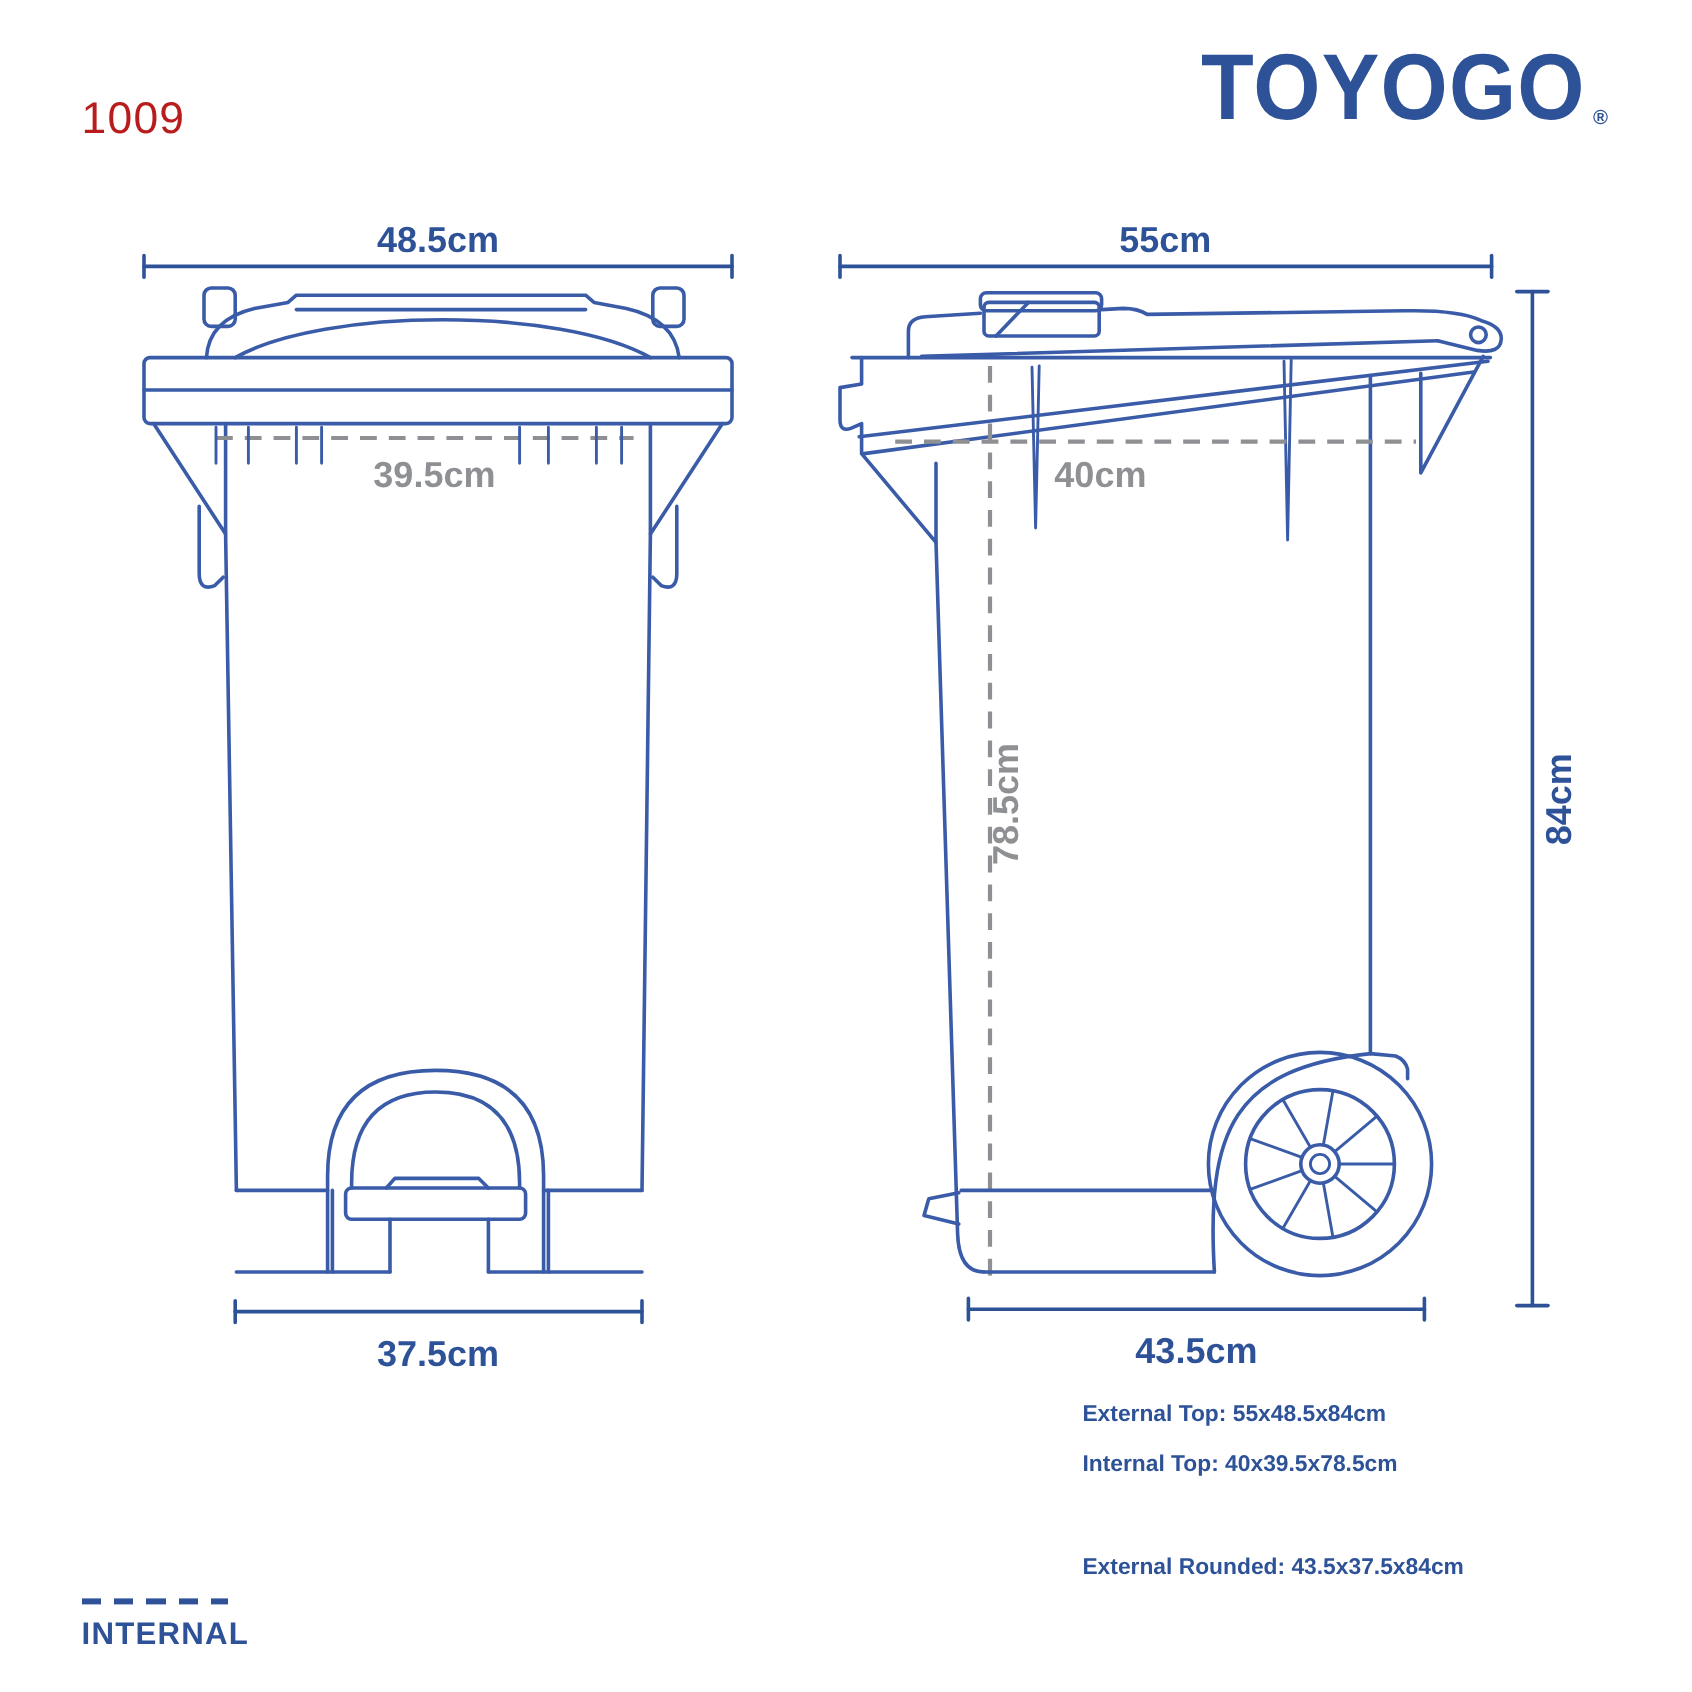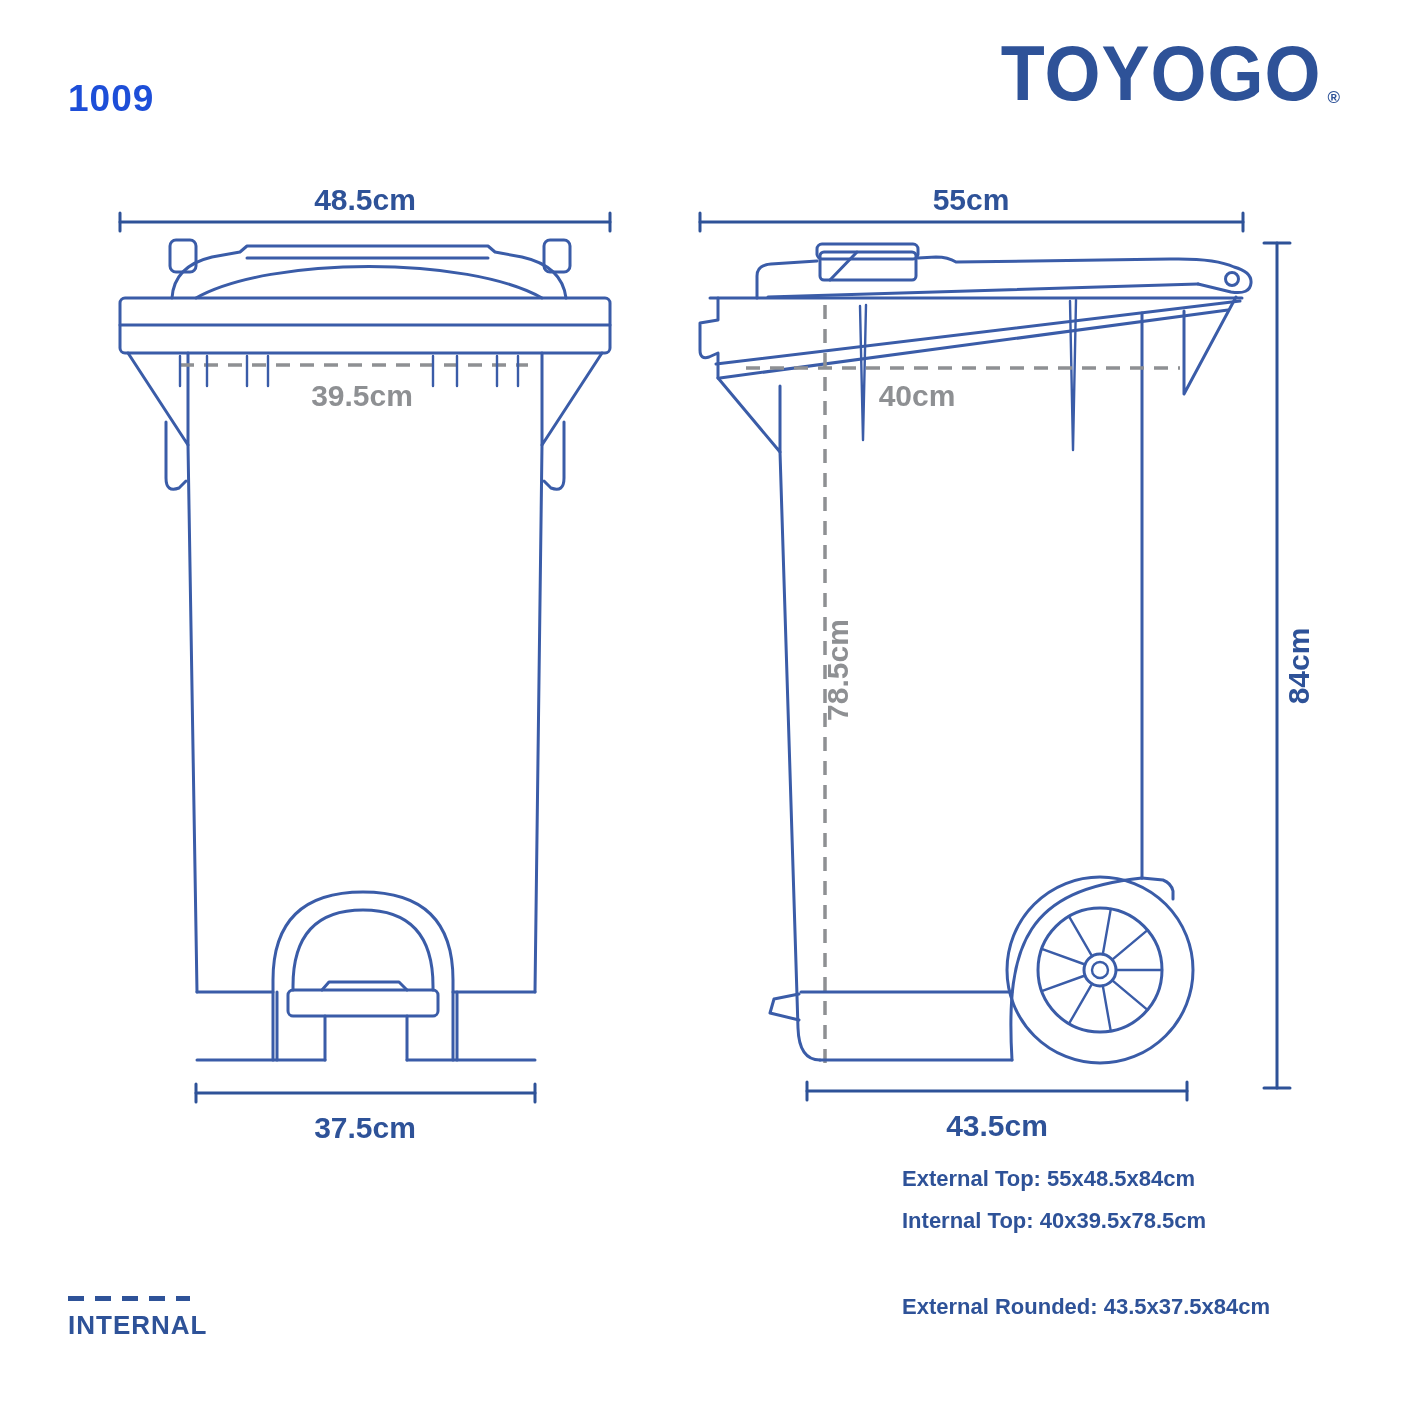--- a/index.html
+++ b/index.html
@@ -3,48 +3,48 @@
 <meta charset="utf-8">
 <style>
   html,body{margin:0;padding:0;background:#ffffff;}
   .page{
     position:relative;width:1410px;height:1410px;background:#ffffff;overflow:hidden;
     font-family:"Liberation Sans",sans-serif;
   }
   
   .product-code{
     position:absolute;left:68px;top:78px;
-    font-size:37px;font-weight:700;letter-spacing:1px;color:#1d4ed8;
+    font-size:37px;font-weight:400;letter-spacing:1px;color:#b91c1c;
   }
   .logo{
     position:absolute;top:40px;right:70px;display:flex;align-items:flex-end;
     color:#2E5298;
   }
   .logo-text{font-size:72px;font-weight:900;letter-spacing:1px;line-height:1;transform:scaleY(1.08);transform-origin:bottom;}
   .logo-reg{font-size:17px;font-weight:700;margin-left:6px;margin-bottom:4px;}
   
   .view-svg{position:absolute;}
   #front-view{left:100px;top:180px;}
   #side-view{left:680px;top:180px;}
   .ln{stroke:#3A5CA8;stroke-width:3;fill:none;stroke-linecap:round;stroke-linejoin:round;}
   .ln-thin{stroke:#3A5CA8;stroke-width:2.4;fill:none;stroke-linecap:round;}
   .dash-gray{stroke:#8E9093;stroke-width:3.5;fill:none;stroke-dasharray:14 10;stroke-linecap:butt;}
   .dim-ln{stroke:#2E5298;stroke-width:3;fill:none;stroke-linecap:round;}
   .t-blue{fill:#2E5298;font-family:"Liberation Sans",sans-serif;font-size:30px;font-weight:700;}
   .t-gray{fill:#8E9093;font-family:"Liberation Sans",sans-serif;font-size:30px;font-weight:700;}
   
   .specs{
     position:absolute;left:902px;top:1158px;width:432px;
-    color:#2E5298;font-size:22px;font-weight:700;line-height:42px;
+    color:#2E5298;font-size:19px;font-weight:700;line-height:42px;
   }
   .specs .spec-line{white-space:nowrap;}
   .specs .gap{height:44px;}
   .specs .note{font-style:italic;text-align:right;margin-top:8px;white-space:nowrap;}
   
-  .legend{position:absolute;left:68px;top:1296px;}
+  .legend{position:absolute;left:68px;top:1332px;}
   .legend-dash{
     width:122px;height:5px;
     background:repeating-linear-gradient(90deg,#2E5298 0 16px,transparent 16px 27px);
   }
   .legend-label{
     margin-top:9px;color:#2E5298;font-size:26px;font-weight:700;letter-spacing:1px;
   }
 </style>
 </head>
 <body>

